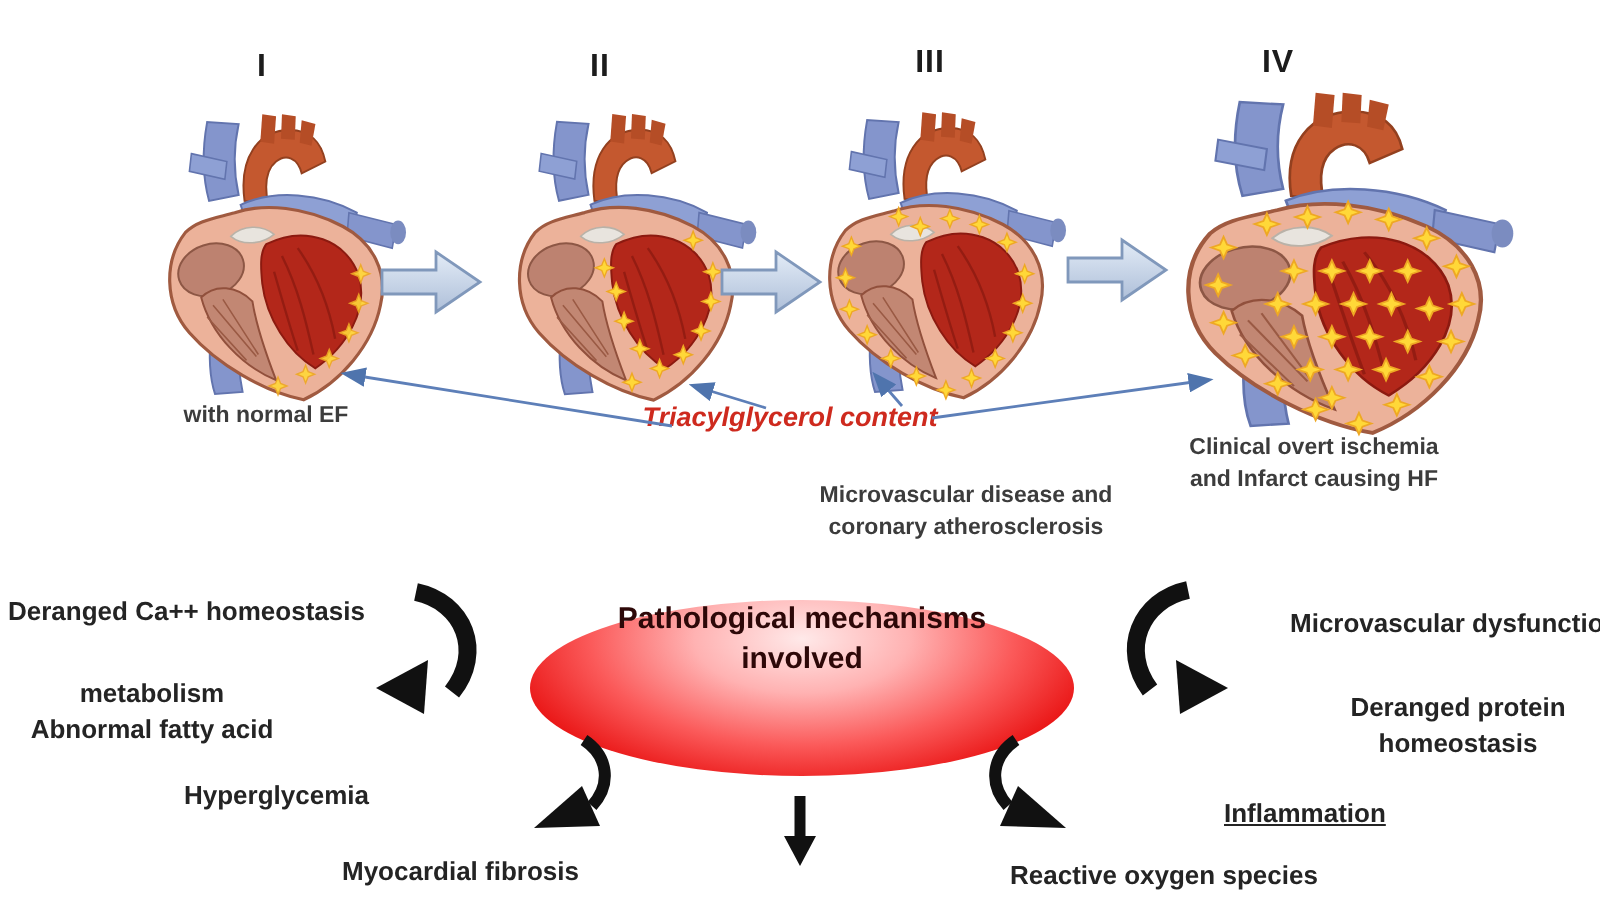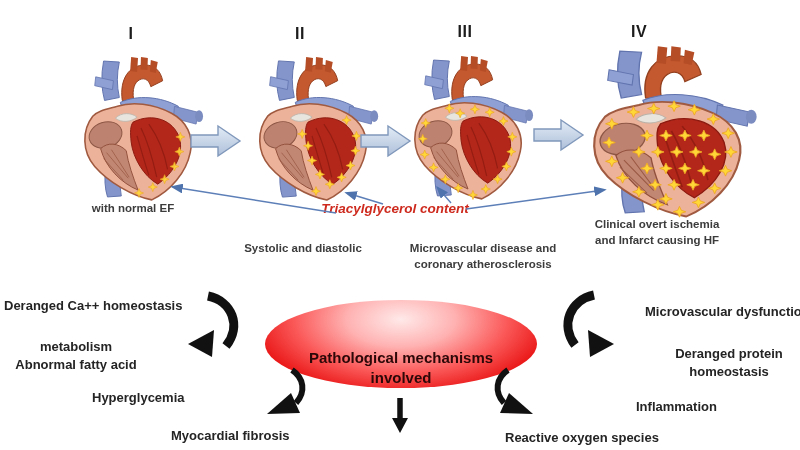--- a/index.html
+++ b/index.html
@@ -20,21 +20,21 @@
     width:180px;text-align:center;font-size:13.5px;font-weight:bold;font-style:italic;
     color:#ce2a1e;z-index:4;
   }
   .mech{
     font-size:13px;font-weight:bold;color:#242424;line-height:1.35;white-space:nowrap;
   }
   .mech.center{white-space:normal;text-align:center;}
   #ellipse{
     left:265px;top:300px;width:272px;height:88px;border-radius:50%;
     background:radial-gradient(ellipse at 50% 22%, #ffe9e9 0%, #ffb2b2 28%, #fb5a5a 55%, #ea1818 78%, #c90000 100%);
-    display:flex;flex-direction:column;align-items:center;justify-content:flex-end;
+    display:flex;flex-direction:column;align-items:center;justify-content:flex-start;
     z-index:2;
   }
   #ellipse .etext{
     font-size:15px;font-weight:bold;color:#2d0808;text-align:center;line-height:1.35;
   }
   #overlay{left:0;top:0;z-index:5;pointer-events:none;}
   svg{display:block;}
 </style>
 </head>
 <body>
@@ -179,21 +179,20 @@
     <polygon points="1,12 28,12 28,3 50,18 28,33 28,24 1,24" fill="url(#blockGrad)" stroke="#8098bb" stroke-width="1.4"></polygon>
   </svg>
   <svg class="abs" style="left:533px;top:117px;" width="52" height="36" viewBox="0 0 52 36">
     <polygon points="1,12 28,12 28,3 50,18 28,33 28,24 1,24" fill="url(#blockGrad)" stroke="#8098bb" stroke-width="1.4"></polygon>
   </svg>
 
   <div class="abs caption" style="left:43px;top:200px;">
     <div>with normal EF</div>
   </div>
   <div class="abs caption" style="left:213px;top:240px;">
-    <div>Systolic and diastolic</div>
   </div>
   <div class="abs caption" style="left:567px;top:216px;">
     <div>Clinical overt ischemia</div>
     <div>and Infarct causing HF</div>
   </div>
   <div class="abs caption" style="left:393px;top:240px;">
     <div>Microvascular disease and</div>
     <div>coronary atherosclerosis</div>
   </div>
 
@@ -218,21 +217,21 @@
     <div>Myocardial fibrosis</div>
   </div>
 
   <div class="abs mech" style="left:645px;top:303px;">
     <div>Microvascular dysfunction</div>
   </div>
   <div class="abs mech center" style="left:663px;top:345px;width:132px;">
     <div>Deranged protein</div>
     <div>homeostasis</div>
   </div>
-  <div class="abs mech" style="left:636px;top:398px;">
+  <div class="abs mech" style="left:612px;top:398px;text-decoration:underline;">
     <div>Inflammation</div>
   </div>
   <div class="abs mech" style="left:505px;top:429px;">
     <div>Reactive oxygen species</div>
   </div>
 
   <svg id="overlay" class="abs" width="800" height="450" viewBox="0 0 800 450">
 
     <g stroke="#5d7fb8" stroke-width="1.4" fill="none">
       <path d="M336,213 L173,187" marker-end="url(#bluehead)"></path>

